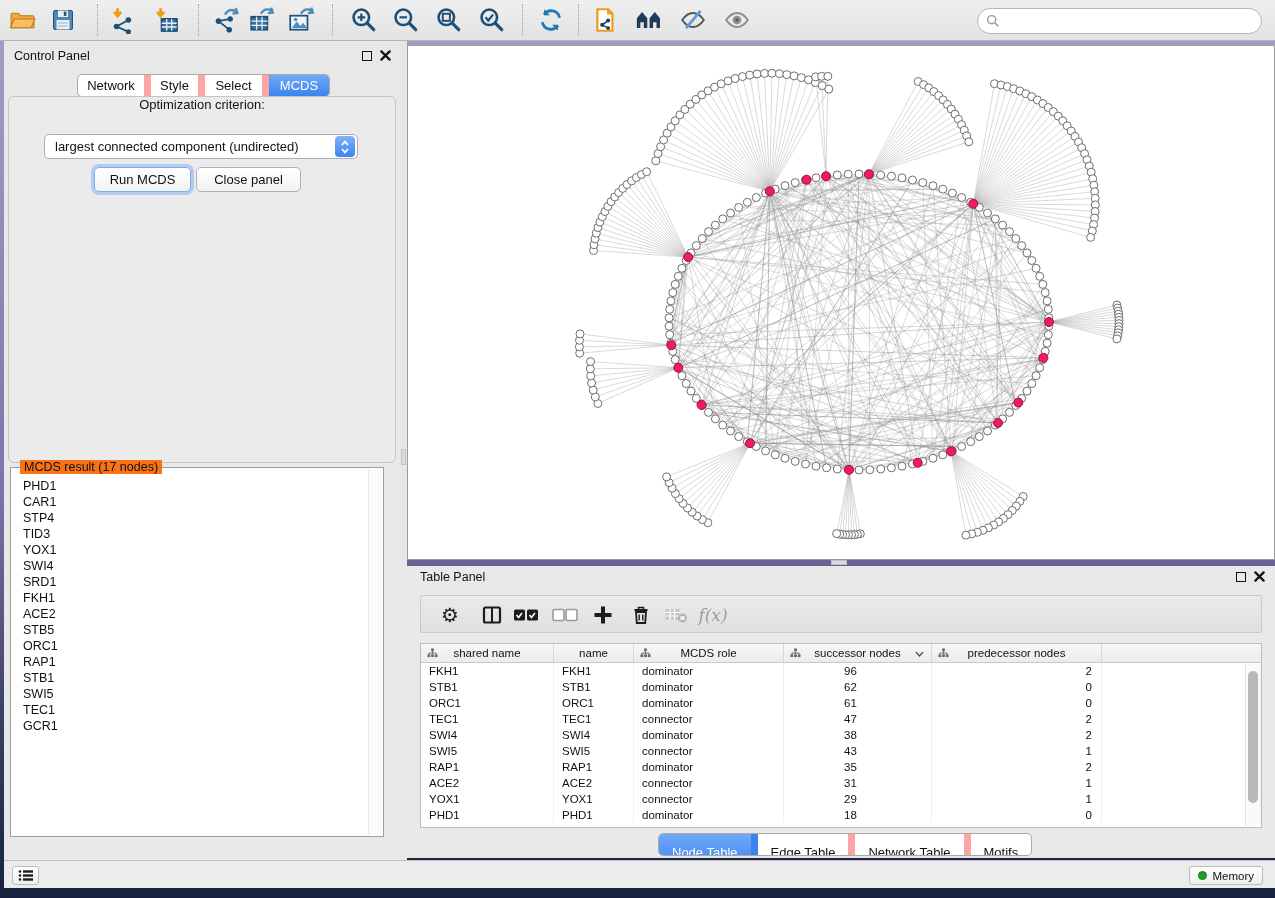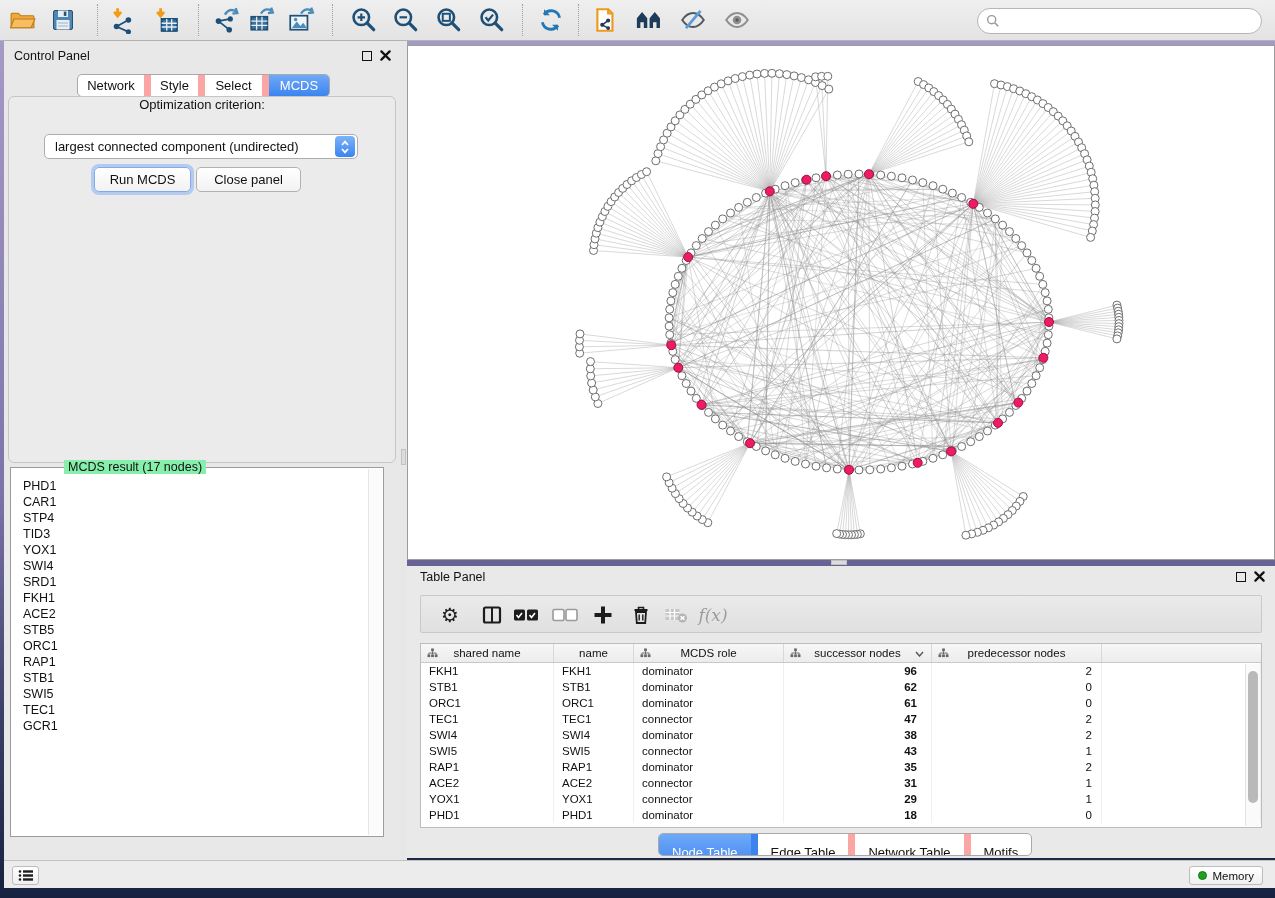--- a/index.html
+++ b/index.html
@@ -35,21 +35,21 @@
   .opt-label { position:absolute; left:0; top:56px; width:100%; text-align:center; font-size:13px; }
   .dd { position:absolute; left:40px; top:93px; width:314px; height:25px; background:#fff;
         border:1px solid #adadad; border-radius:5px; display:flex; align-items:center; padding-left:10px; font-size:13px; }
   .dd .cap { margin-left:auto; margin-right:2px; width:20px; height:21px; border-radius:4px;
              background:linear-gradient(#7db3f9,#3a84f1); display:flex; align-items:center; justify-content:center; }
   .btn { position:absolute; height:25px; border:1px solid #b1b1b1; border-radius:5px;
          background:linear-gradient(#ffffff,#f2f2f2); font-size:13px; display:flex; align-items:center; justify-content:center; }
   .btn-run { left:90px; top:126px; width:97px; border-color:#82abef; box-shadow:0 0 0 3px rgba(110,165,245,.45); }
   .btn-close { left:192px; top:126px; width:105px; }
   .group { position:absolute; left:6px; top:426px; width:374px; height:370px; background:#fff; border:1px solid #9c9c9c; }
-  .group .legend { position:absolute; top:-8px; left:9px; background:#86efac; padding:0 4px; font-size:12.5px;margin-left:44px; }
+  .group .legend { position:absolute; top:-8px; left:9px; background:#f97316; padding:0 4px; font-size:12.5px; }
   .mcds-list { position:absolute; left:1px; top:10px; right:15px; bottom:1px; overflow:hidden; }
   .mcds-item { font-size:12.5px; line-height:16px; padding-left:11px; }
   .list-track { position:absolute; top:1px; right:1px; bottom:1px; width:14px; background:#fbfbfb; border-left:1px solid #e6e6e6; }
 
   
   .v-splitter { position:absolute; left:400px; top:41px; width:7px; height:819px; background:#e7e7e7; }
   .v-handle { position:absolute; left:1px; top:408px; width:5px; height:16px; background:#dcdcdc; border:1px solid #c2c2c2; }
   .h-handle { position:absolute; left:831px; top:560px; width:16px; height:5px; background:#dcdcdc; border:1px solid #c2c2c2; }
 
   
@@ -73,21 +73,21 @@
   .ntable { position:absolute; left:13px; top:77px; width:842px; height:185px; background:#fff; border:1px solid #bdbdbd; }
   .thead { display:flex; height:19px; background:linear-gradient(#f7f7f7,#ececec); border-bottom:1px solid #c9c9c9; }
   .hcell { position:relative; display:flex; align-items:center; justify-content:center;
            font-size:11.5px; border-right:1px solid #d8d8d8; }
   .hcell .h-icon { position:absolute; left:6px; top:4px; }
   .c-shared{width:133px}.c-name{width:80px}.c-role{width:150px}.c-succ{width:148px}.c-pred{width:170px}.c-fill{flex:1;border-right:none}
   .tbody { position:relative; }
   .trow { display:flex; height:16px; line-height:16px; font-size:11.5px; }
   .tcell { border-right:1px solid #f0f0f0; overflow:hidden; white-space:nowrap; }
   .tcell.c-shared,.tcell.c-name,.tcell.c-role { padding-left:8px; }
-  .tcell.c-succ { text-align:right; padding-right:14px;font-weight:bold; }
+  .tcell.c-succ { text-align:center; padding-right:14px; }
   .tcell.c-pred { text-align:right; padding-right:9px; }
   .t-scroll { position:absolute; top:20px; right:1px; bottom:1px; width:15px; background:#fafafa; border-left:1px solid #e2e2e2; }
   .t-thumb { position:absolute; left:2px; top:7px; width:10px; height:132px; border-radius:5px; background:#b9b9b9; }
   .tp-tabs { left:251px; top:267px; }
   .tp-tabs .tab { padding:18px 13px; }
 
   
   .statusbar { position:absolute; left:4px; top:860px; width:1271px; height:28px;
                background:#ececec; border-top:1px solid #c2c2c2; }
   .sb-btn { position:absolute; left:8px; top:5px; width:27px; height:19px; background:linear-gradient(#fff,#efefef);

